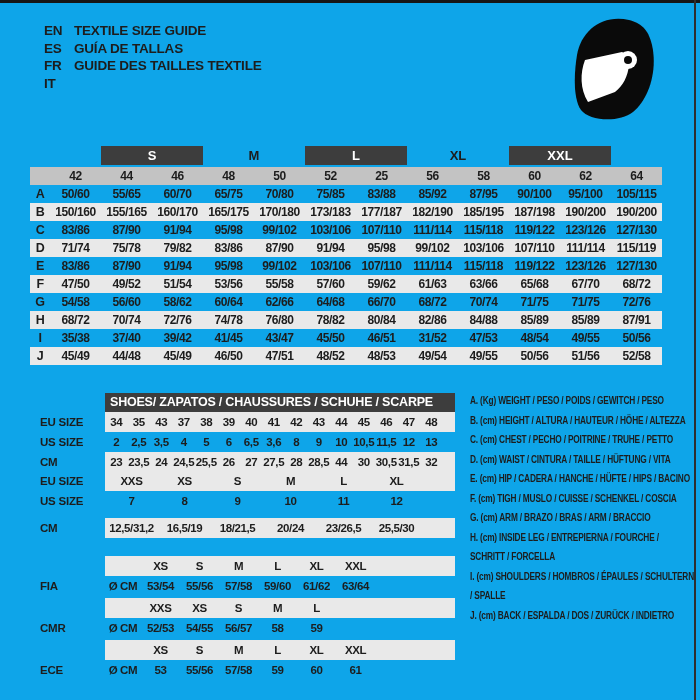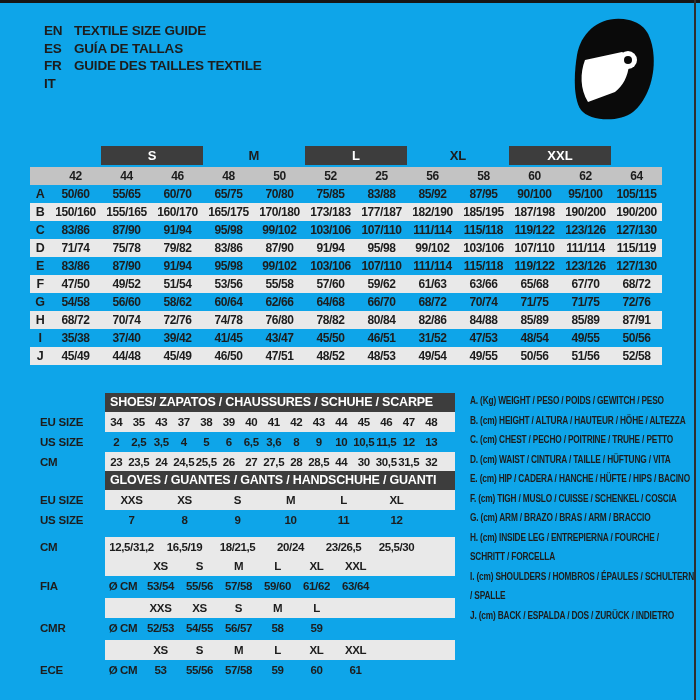--- a/index.html
+++ b/index.html
@@ -321,21 +321,20 @@
             <div class="cell">30</div>
             <div class="cell">30,5</div>
             <div class="cell">31,5</div>
             <div class="cell">32</div>
           </div>
         </div>
       </div>
   </div>
 
   <div class="sub" id="gloves-table">
-    <div class="sub-title">GLOVES / GUANTES / GANTS / HANDSCHUHE / GUANTI</div>
     <div>
         <div class="sub-row">
           <div class="sub-label">EU SIZE</div>
           <div class="sub-cells cols-gloves stripe">
             <div class="cell">XXS</div>
             <div class="cell">XS</div>
             <div class="cell">S</div>
             <div class="cell">M</div>
             <div class="cell">L</div>
             <div class="cell">XL</div>

